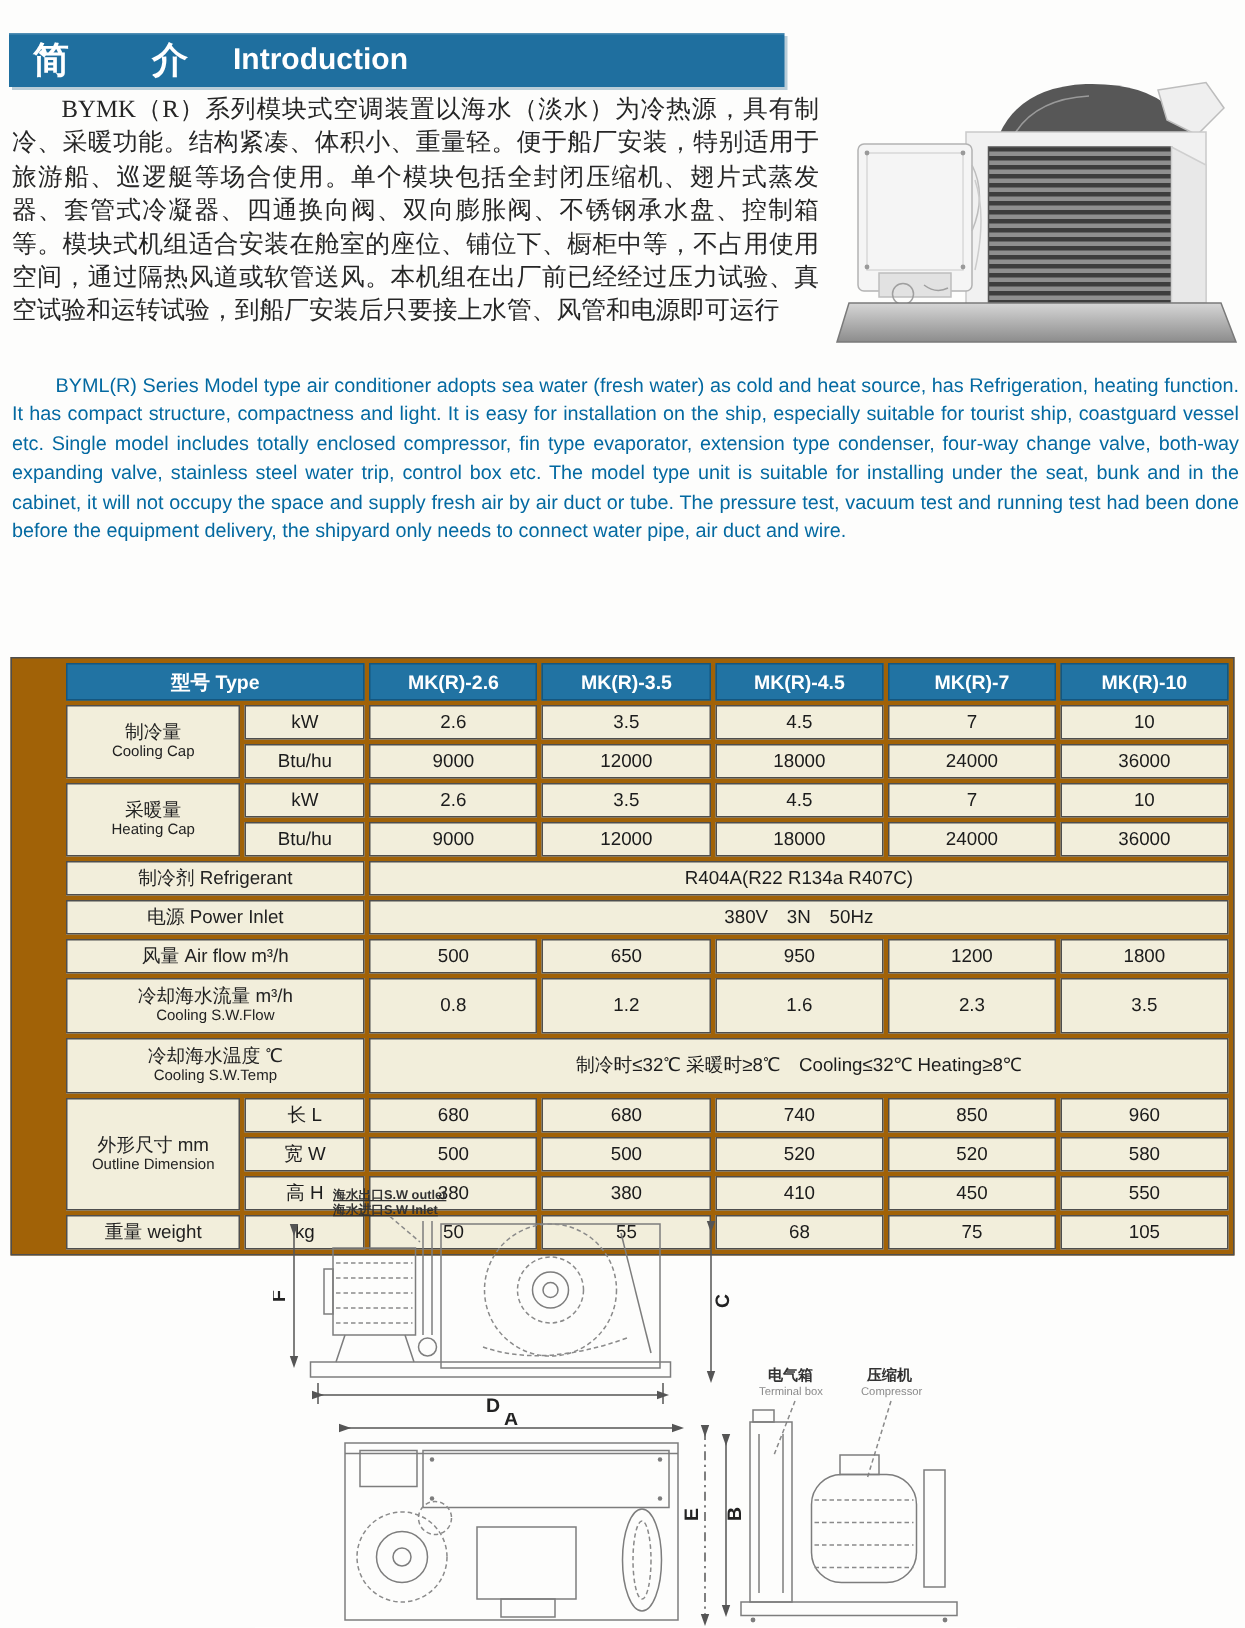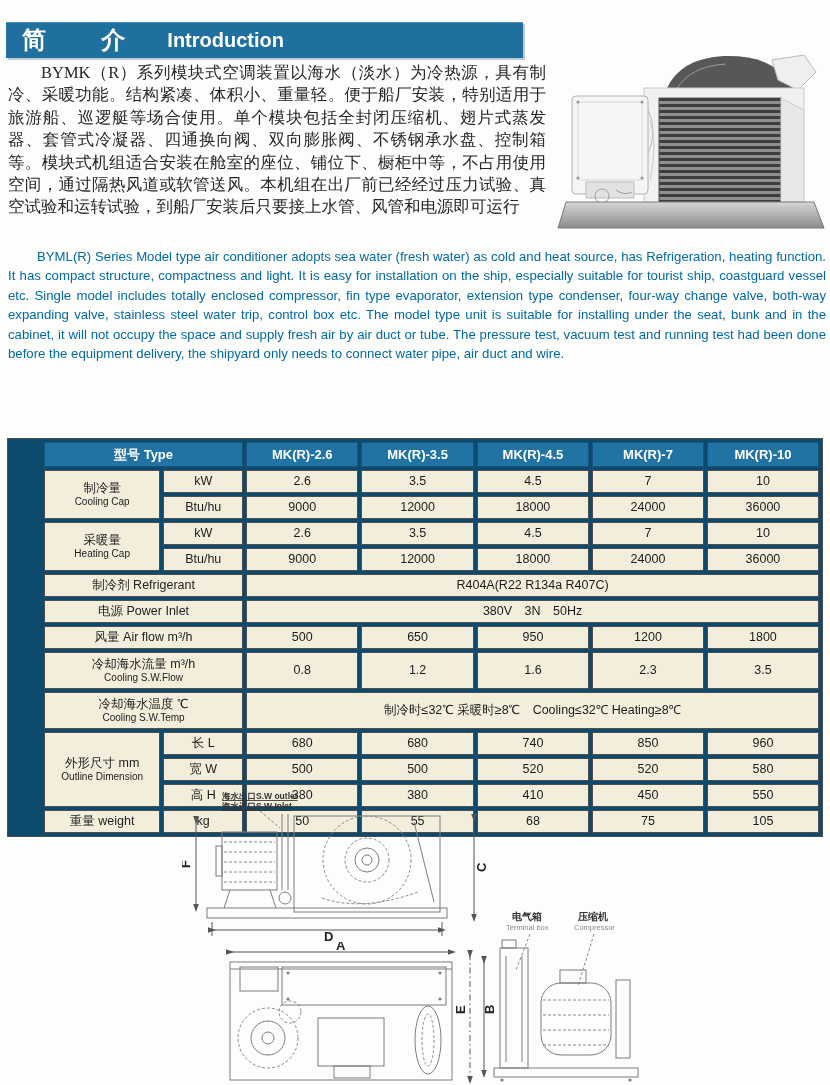--- a/index.html
+++ b/index.html
@@ -3,37 +3,37 @@
 <meta charset="utf-8">
 <style>
   html,body{margin:0;padding:0;background:#ffffff;}
   .page{position:relative;width:830px;height:1085px;background:#fdfdfc;
         font-family:"Liberation Sans",sans-serif;overflow:hidden;}
 
   
   .bar{background:#1f6f9f;color:#fff;display:flex;align-items:center;box-sizing:border-box;
        box-shadow:inset 0 1px 0 rgba(255,255,255,.22), 2px 2px 0 #b9cdd8;}
   .bar1{position:absolute;left:6px;top:22px;width:517px;height:36px;padding-left:16px;}
-  .bar1 .zh{font-size:24px;font-weight:bold;letter-spacing:14px;margin-right:28px;white-space:pre;}
+  .bar1 .zh{font-size:24px;font-weight:bold;letter-spacing:14px;margin-right:16px;white-space:pre;}
   .bar1 .en{font-size:20px;font-weight:bold;text-align:center;}
   .bar2{position:absolute;left:0;top:398px;width:830px;height:35px;padding-left:8px;
         font-size:20px;font-weight:bold;letter-spacing:.5px;}
 
   
   .para-zh{position:absolute;left:8px;top:62px;width:538px;margin:0;font-size:16.5px;
            line-height:22.4px;color:#262626;text-align:justify;text-indent:2em;font-family:Liberation Serif, serif;}
   .para-en{position:absolute;left:8px;top:247px;width:818px;margin:0;font-size:13.2px;
            line-height:19.4px;color:#0369a1;text-align:justify;text-indent:2.2em;}
 
   
   .photo{position:absolute;left:556px;top:50px;width:272px;height:190px;}
 
   
   table.spec{position:absolute;left:7px;top:438px;width:816px;border-collapse:separate;
-             border-spacing:3px;background:#0c4a6e;border:1px solid #4e4e4e;padding-left:33px;}
+             border-spacing:3px;background:#a16207;border:1px solid #4e4e4e;padding-left:33px;}
   table.spec th,table.spec td{border:1px solid #4e4e4e;background:#f2eedb;font-size:12.5px;
              color:#1c1c1c;text-align:center;vertical-align:middle;padding:1px 2px;height:19px;line-height:1.2;}
   table.spec th{background:#2173a3;color:#fff;font-weight:bold;border-color:#14567f;font-size:13px;height:21px;}
   table.spec .lab{font-size:12.5px;color:#222;}
   table.spec .lab .l2{display:block;font-size:10px;}
   tr.h2l td{height:33px;}
 
   
   .draw{position:absolute;}
   .draw text{font-family:"Liberation Sans",sans-serif;}

